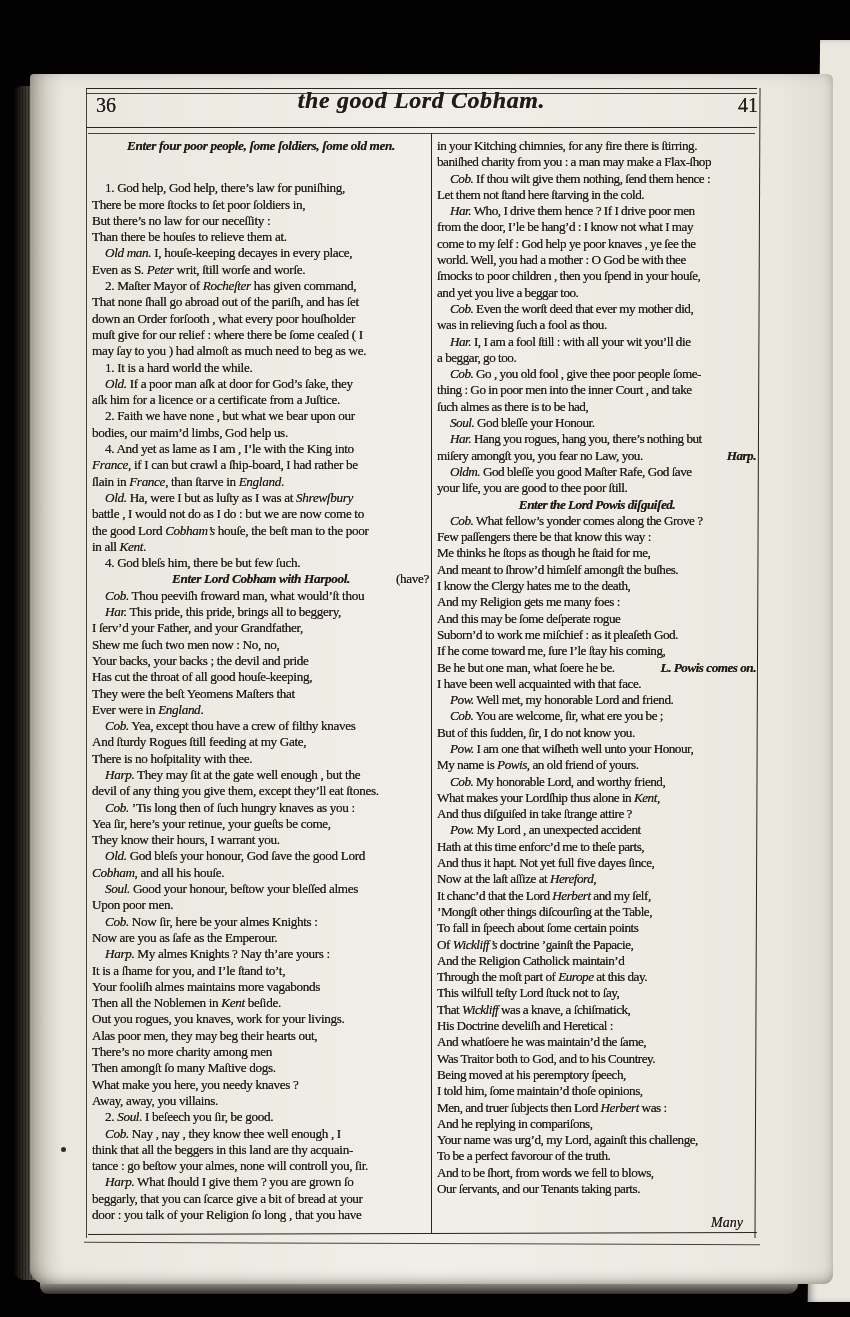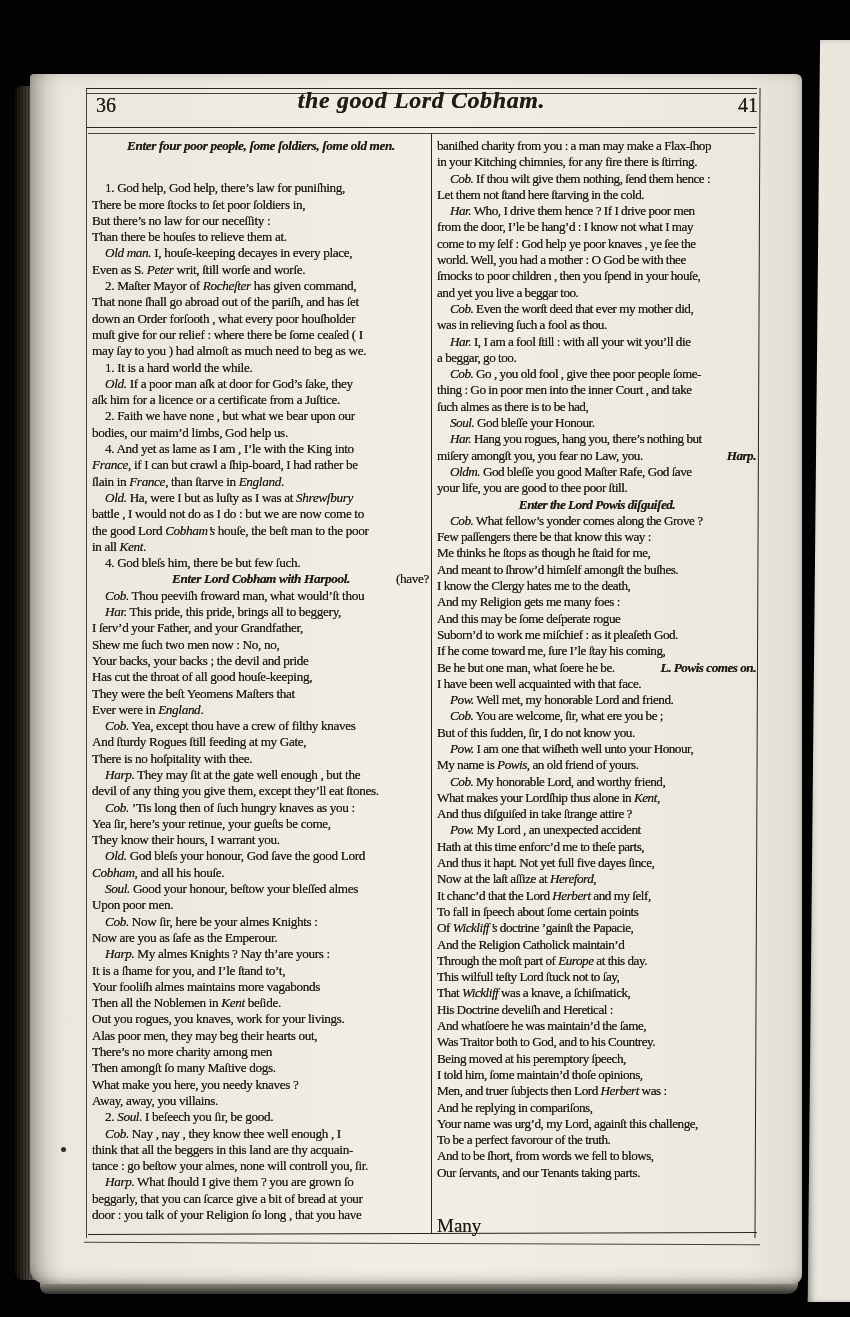--- a/index.html
+++ b/index.html
@@ -13,21 +13,21 @@
               background:repeating-linear-gradient(90deg,rgba(0,0,0,.38) 0 1px,transparent 1px 3px);}
   
   .next-page{position:absolute;left:806px;top:40px;width:44px;height:1262px;background:#e9e7de;
              clip-path:polygon(32% 0,100% 0,100% 100%,4% 100%);
              box-shadow:inset 7px 0 9px -4px rgba(0,0,0,.55);}
   
   .page{position:absolute;left:30px;top:74px;width:772px;height:1210px;
         background:linear-gradient(90deg,#d8d5ca 0px,#e9e7de 34px,#f0eee6 50%,#eae8df 93%,#dfdcd2 100%);
         border-radius:4px 6px 9px 16px;
         box-shadow:inset 16px 0 24px -14px rgba(60,55,45,.6),inset -5px 0 12px -7px rgba(60,55,45,.35),
-                   inset 0 -8px 14px -9px rgba(60,55,45,.5);}
+                   inset 0 -8px 14px -9px rgba(60,55,45,.5);padding-left:31px;}
   .bottom-edge{position:absolute;left:40px;top:1282px;width:758px;height:12px;opacity:.75;
         background:linear-gradient(#c9c6bb,#45423b);border-radius:0 0 10px 8px;}
   
   .rule{position:absolute;background:#2a251d;}
   .h{height:1.4px;}
   .v{width:1.3px;}
   .faded{opacity:.85;}
   
   .pagenum{position:absolute;top:20px;font-size:20px;color:#211c15;text-shadow:0 0 .4px rgba(33,28,21,.9);}
   .running-title{position:absolute;left:56px;width:671px;top:13px;text-align:center;font-size:24px;
@@ -40,22 +40,22 @@
   .line{position:relative;height:16.3px;line-height:16.3px;font-size:13.2px;
         letter-spacing:-.35px;white-space:pre;}
   .col-right .line{letter-spacing:-.5px;}
   .line i{font-style:italic;}
   .line.sd{text-align:center;}
   .line.sd i{font-weight:600;}
   .line.ind{padding-left:13px;}
   .line.blank{height:26px;}
   .rtag{position:absolute;right:1px;top:0;}
   .rtag i{font-weight:600;}
-  .catchword{position:absolute;left:407px;top:1141px;width:306px;text-align:left;
-        font-size:19px;color:#211c15;text-shadow:0 0 .4px rgba(33,28,21,.8);}
+  .catchword{position:absolute;left:407px;top:1141px;width:306px;text-align:right;
+        font-size:14px;color:#211c15;text-shadow:0 0 .4px rgba(33,28,21,.8);font-style:italic;}
   .speck{position:absolute;width:5px;height:5px;border-radius:50%;background:rgba(15,13,10,.85);}
 </style>
 </head>
 <body>
 
 <div id="stage">
   <div class="edge-stack"></div>
   <div class="next-page"></div>
   <div class="bottom-edge"></div>
 
@@ -137,22 +137,22 @@
         <div class="line"><span>Away, away, you villains.</span></div>
         <div class="line ind"><span>2. </span><i>Soul.</i><span> I beſeech you ſir, be good.</span></div>
         <div class="line ind"><i>Cob.</i><span> Nay , nay , they know thee well enough , I</span></div>
         <div class="line"><span>think that all the beggers in this land are thy acquain-</span></div>
         <div class="line"><span>tance : go beſtow your almes, none will controll you, ſir.</span></div>
         <div class="line ind"><i>Harp.</i><span> What ſhould I give them ? you are grown ſo</span></div>
         <div class="line"><span>beggarly, that you can ſcarce give a bit of bread at your</span></div>
         <div class="line"><span>door : you talk of your Religion ſo long , that you have</span></div>
       </div>
     <div class="col col-right">
+        <div class="line"><span>in your Kitching chimnies, for any fire there is ſtirring.</span></div>
         <div class="line"><span>baniſhed charity from you : a man may make a Flax-ſhop</span></div>
-        <div class="line"><span>in your Kitching chimnies, for any fire there is ſtirring.</span></div>
         <div class="line ind"><i>Cob.</i><span> If thou wilt give them nothing, ſend them hence :</span></div>
         <div class="line"><span>Let them not ſtand here ſtarving in the cold.</span></div>
         <div class="line ind"><i>Har.</i><span> Who, I drive them hence ? If I drive poor men</span></div>
         <div class="line"><span>from the door, I’le be hang’d : I know not what I may</span></div>
         <div class="line"><span>come to my ſelf : God help ye poor knaves , ye ſee the</span></div>
         <div class="line"><span>world. Well, you had a mother : O God be with thee</span></div>
         <div class="line"><span>ſmocks to poor children , then you ſpend in your houſe,</span></div>
         <div class="line"><span>and yet you live a beggar too.</span></div>
         <div class="line ind"><i>Cob.</i><span> Even the worſt deed that ever my mother did,</span></div>
         <div class="line"><span>was in relieving ſuch a fool as thou.</span></div>
@@ -184,20 +184,21 @@
         <div class="line ind"><i>Pow.</i><span> I am one that wiſheth well unto your Honour,</span></div>
         <div class="line"><span>My name is </span><i>Powis</i><span>, an old friend of yours.</span></div>
         <div class="line ind"><i>Cob.</i><span> My honorable Lord, and worthy friend,</span></div>
         <div class="line"><span>What makes your Lordſhip thus alone in </span><i>Kent</i><span>,</span></div>
         <div class="line"><span>And thus diſguiſed in take ſtrange attire ?</span></div>
         <div class="line ind"><i>Pow.</i><span> My Lord , an unexpected accident</span></div>
         <div class="line"><span>Hath at this time enforc’d me to theſe parts,</span></div>
         <div class="line"><span>And thus it hapt. Not yet full five dayes ſince,</span></div>
         <div class="line"><span>Now at the laſt aſſize at </span><i>Hereford</i><span>,</span></div>
         <div class="line"><span>It chanc’d that the Lord </span><i>Herbert</i><span> and my ſelf,</span></div>
+        <div class="line"><span>’Mongſt other things diſcourſing at the Table,</span></div>
         <div class="line"><span>To fall in ſpeech about ſome certain points</span></div>
         <div class="line"><span>Of </span><i>Wickliff’s</i><span> doctrine ’gainſt the Papacie,</span></div>
         <div class="line"><span>And the Religion Catholick maintain’d</span></div>
         <div class="line"><span>Through the moſt part of </span><i>Europe</i><span> at this day.</span></div>
         <div class="line"><span>This wilfull teſty Lord ſtuck not to ſay,</span></div>
         <div class="line"><span>That </span><i>Wickliff</i><span> was a knave, a ſchiſmatick,</span></div>
         <div class="line"><span>His Doctrine develiſh and Heretical :</span></div>
         <div class="line"><span>And whatſoere he was maintain’d the ſame,</span></div>
         <div class="line"><span>Was Traitor both to God, and to his Countrey.</span></div>
         <div class="line"><span>Being moved at his peremptory ſpeech,</span></div>

